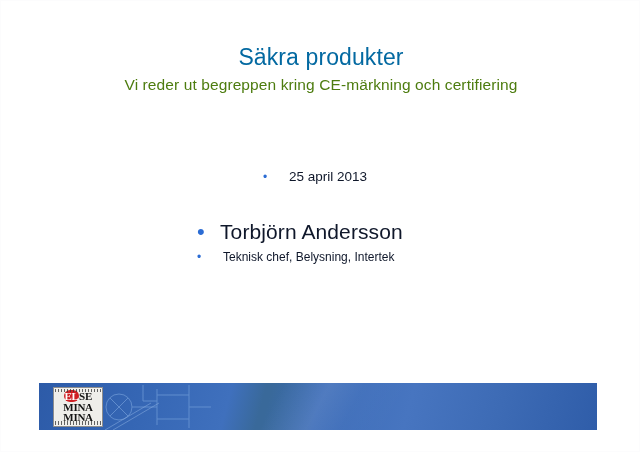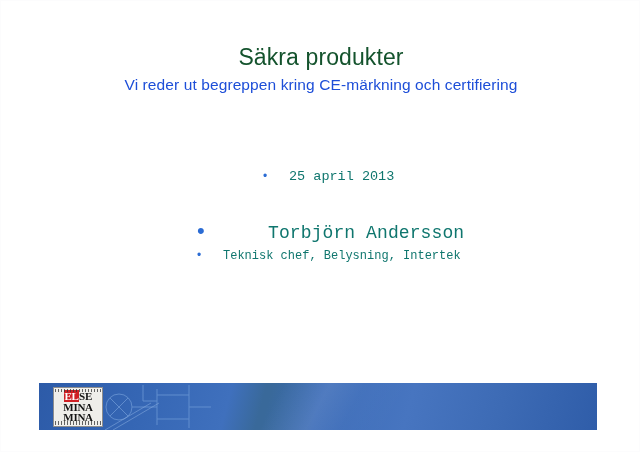--- a/index.html
+++ b/index.html
@@ -27,28 +27,28 @@
   .title-block {
     position: absolute;
     left: 0;
     top: 42px;
     width: 640px;
     text-align: center;
   }
   .title-main {
     font-size: 23px;
     line-height: 28px;
-    color: #14532d;
+    color: #0369a1;
     font-weight: 400;
     letter-spacing: 0.1px;
   }
   .title-sub {
     font-size: 15.5px;
     line-height: 22px;
-    color: #1d4ed8;
+    color: #4d7c0f;
     font-weight: 400;
     margin-top: 3px;
     letter-spacing: 0.1px;
   }
 
   
   .body-block {
     position: absolute;
     left: 0;
     top: 168px;
@@ -88,30 +88,28 @@
   .row-name .bullet-dot {
     font-size: 22px;
     width: 23px;
   }
   .row-role .bullet-dot {
     font-size: 12px;
     width: 26px;
   }
 
   .bullet-text {
-    color: #0f766e;
-    font-family: Liberation Mono, monospace;
+    color: #0f172a;
   }
   .row-date .bullet-text {
     font-size: 13.5px;
   }
   .row-name .bullet-text {
-    font-size: 18px;
+    font-size: 21px;
     letter-spacing: 0.1px;
-    margin-left: 48px;
   }
   .row-role .bullet-text {
     font-size: 12px;
   }
 
   
   .footer-banner {
     position: absolute;
     left: 38px;
     top: 382px;
@@ -176,20 +174,21 @@
     line-height: 10.5px;
     color: #141414;
     letter-spacing: -0.3px;
     display: block;
     text-align: center;
   }
   .logo-line .hl {
     background: #cf1f24;
     color: #ffffff;
     padding: 0 0.5px;
+    border-radius: 6px;
   }
   .logo-ticks {
     position: absolute;
     left: 0;
     right: 0;
     bottom: 0;
     height: 4px;
     background: repeating-linear-gradient(90deg,
         #333 0px, #333 1px, transparent 1px, transparent 3px);
     opacity: 0.75;

